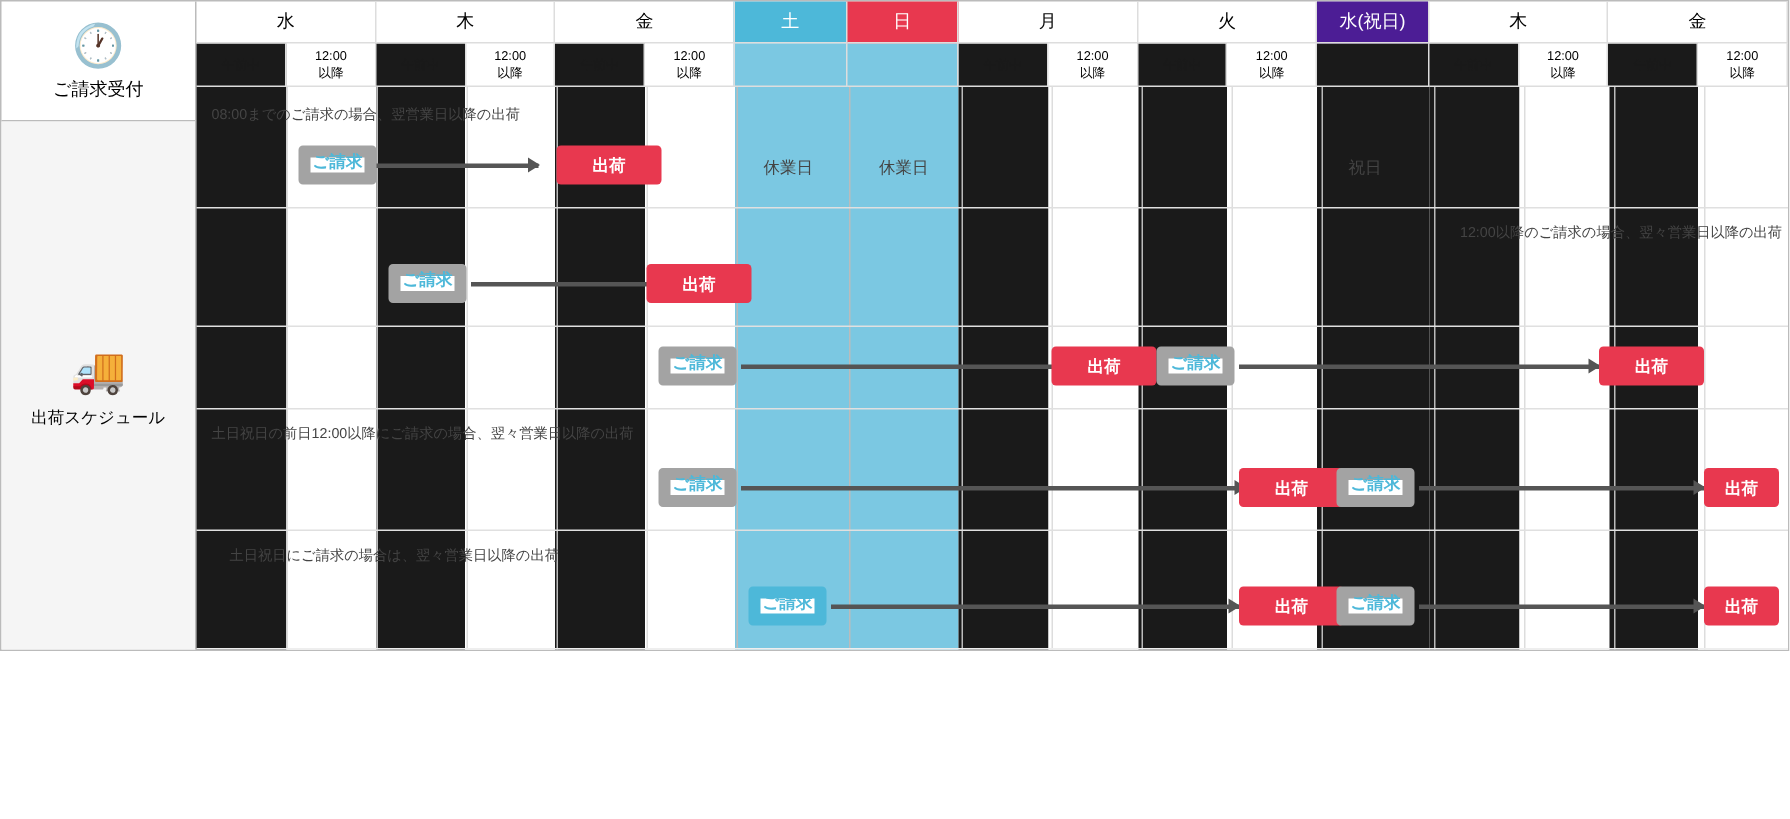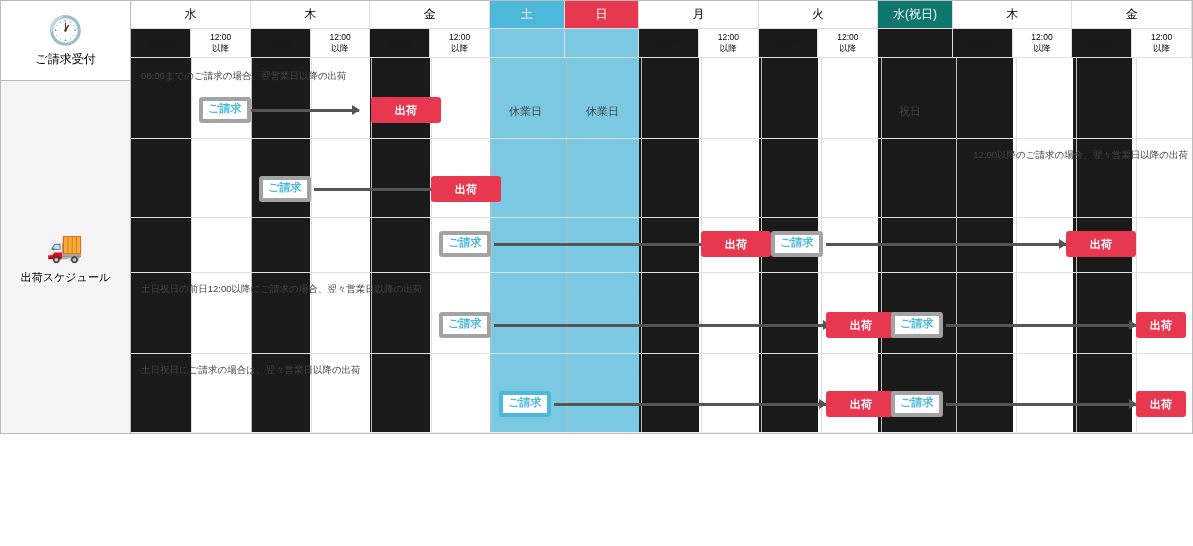--- a/index.html
+++ b/index.html
@@ -74,26 +74,26 @@
       height: 32px;
     }
 
     
     
 
     .request-box {
       position: absolute;
       height: 26px;
       min-width: 50px;
-      border: 4px solid #a3a3a3;
+      border: 8px solid #a3a3a3;
       color: #4db8d9;
       background: #fff;
       border-radius: 3px;
       display: flex;
-      align-items: flex-start;
+      align-items: flex-end;
       justify-content: center;
       font-size: 11px;
       font-weight: bold;
       white-space: nowrap;
       top: 3px;
       padding: 0 4px;
     }
 
     .ship-box {
       position: absolute;
@@ -159,21 +159,21 @@
     }
     .time-row td {
       padding: 3px 1px;
       font-size: 8.5px;
       line-height: 1.3;
       border-bottom: 1px solid #ddd;
     }
 
     .bg-sat { background: #4db8d9; color: #fff; }
     .bg-sun { background: #e8384f; color: #fff; }
-    .bg-hol { background: #0f766e; color: #fff; }
+    .bg-hol { background: #4c1d95; color: #fff; }
 
   </style>
 </head>
 <body>
 
 
 
 <div class="wrapper">
 
   <div class="left-panel">
@@ -391,21 +391,21 @@
 
           <div class="connector-line" style="left:815px; width:190px;"></div>
 
           <div class="ship-box" style="left:1005px; width:50px; padding:0 4px;">
             <span>出荷</span>
           </div>
         </div>
       </div>
 
       <div class="scenario-block" style="position:relative; padding: 10px 0 8px 0; z-index:2;">
-        <div class="scenario-text" style="padding-left: 10px; margin-bottom:6px; position:relative; z-index:3;">
+        <div class="scenario-text" style="padding-left: 22px; margin-bottom:6px; position:relative; z-index:3;">
           <span>土日祝日にご請求の場合は、翌々営業日以降の出荷</span>
         </div>
         <div class="scenario-visual" style="position:relative; height:36px; z-index:3;">
 
           <div class="request-box" style="left:368px; width:52px; border-color:#4db8d9;">
             <span>ご請求</span>
           </div>
 
           <div class="connector-line" style="left:423px; width:272px;"></div>
 

